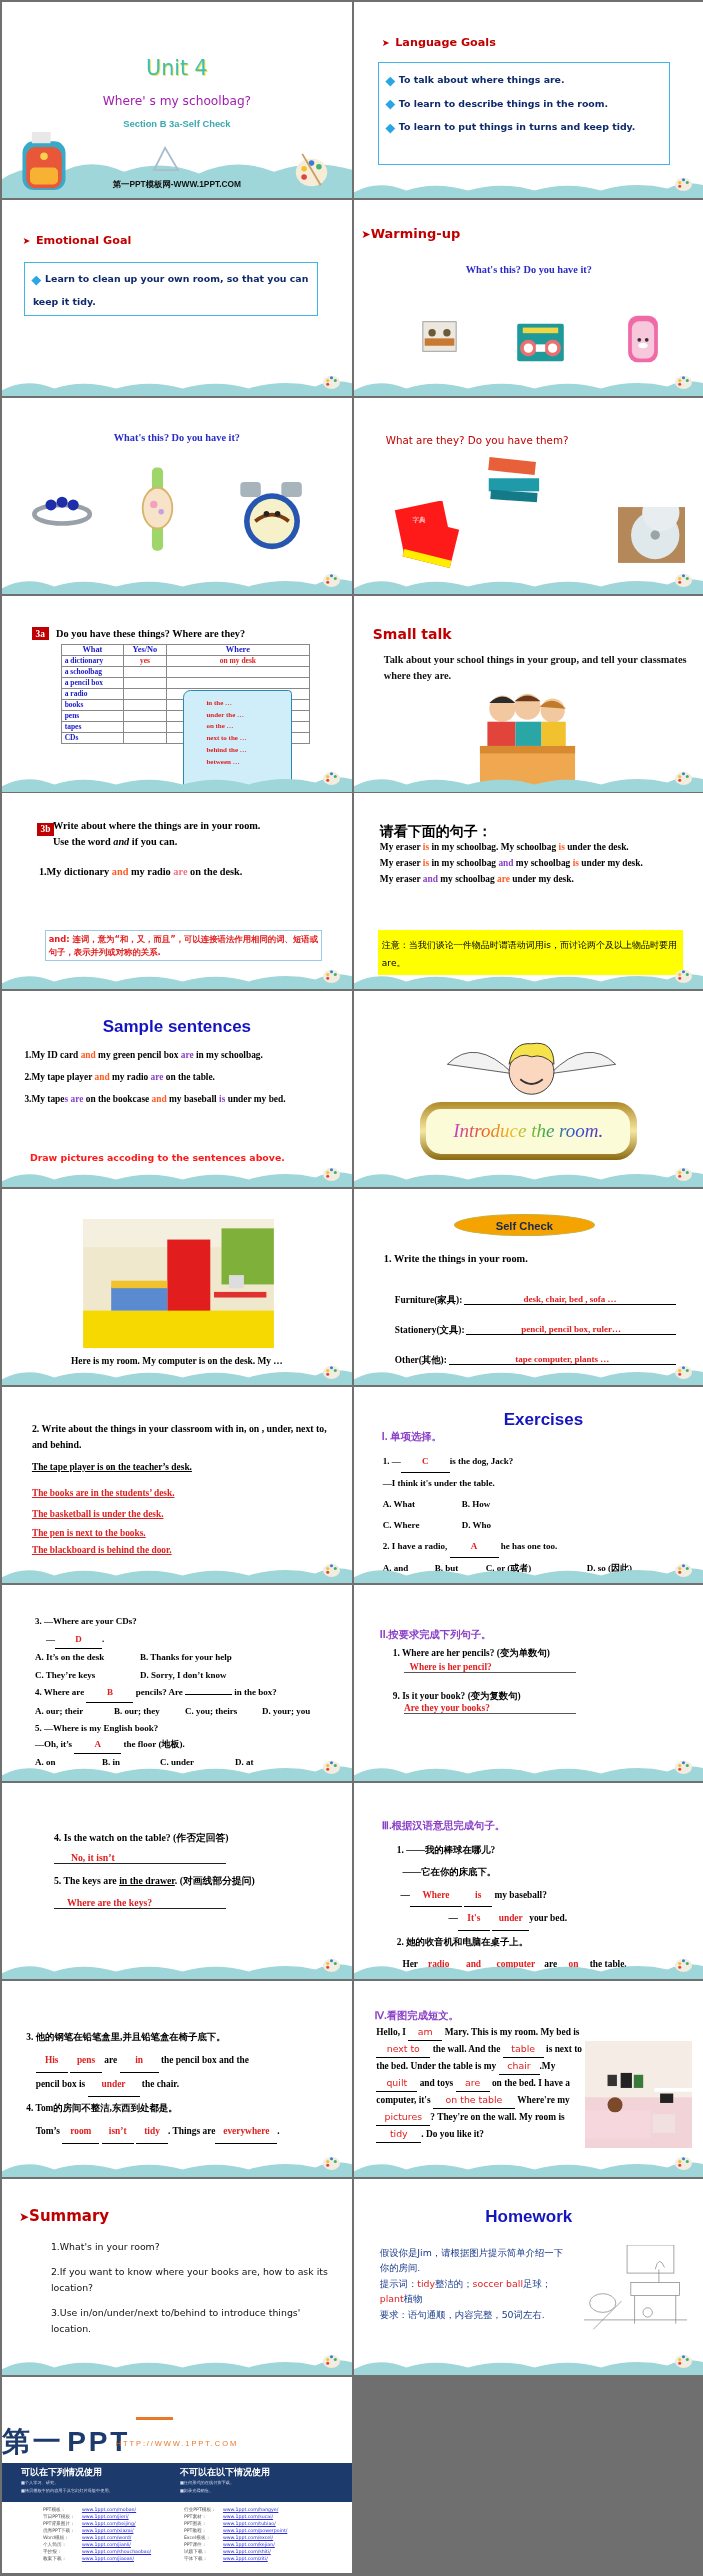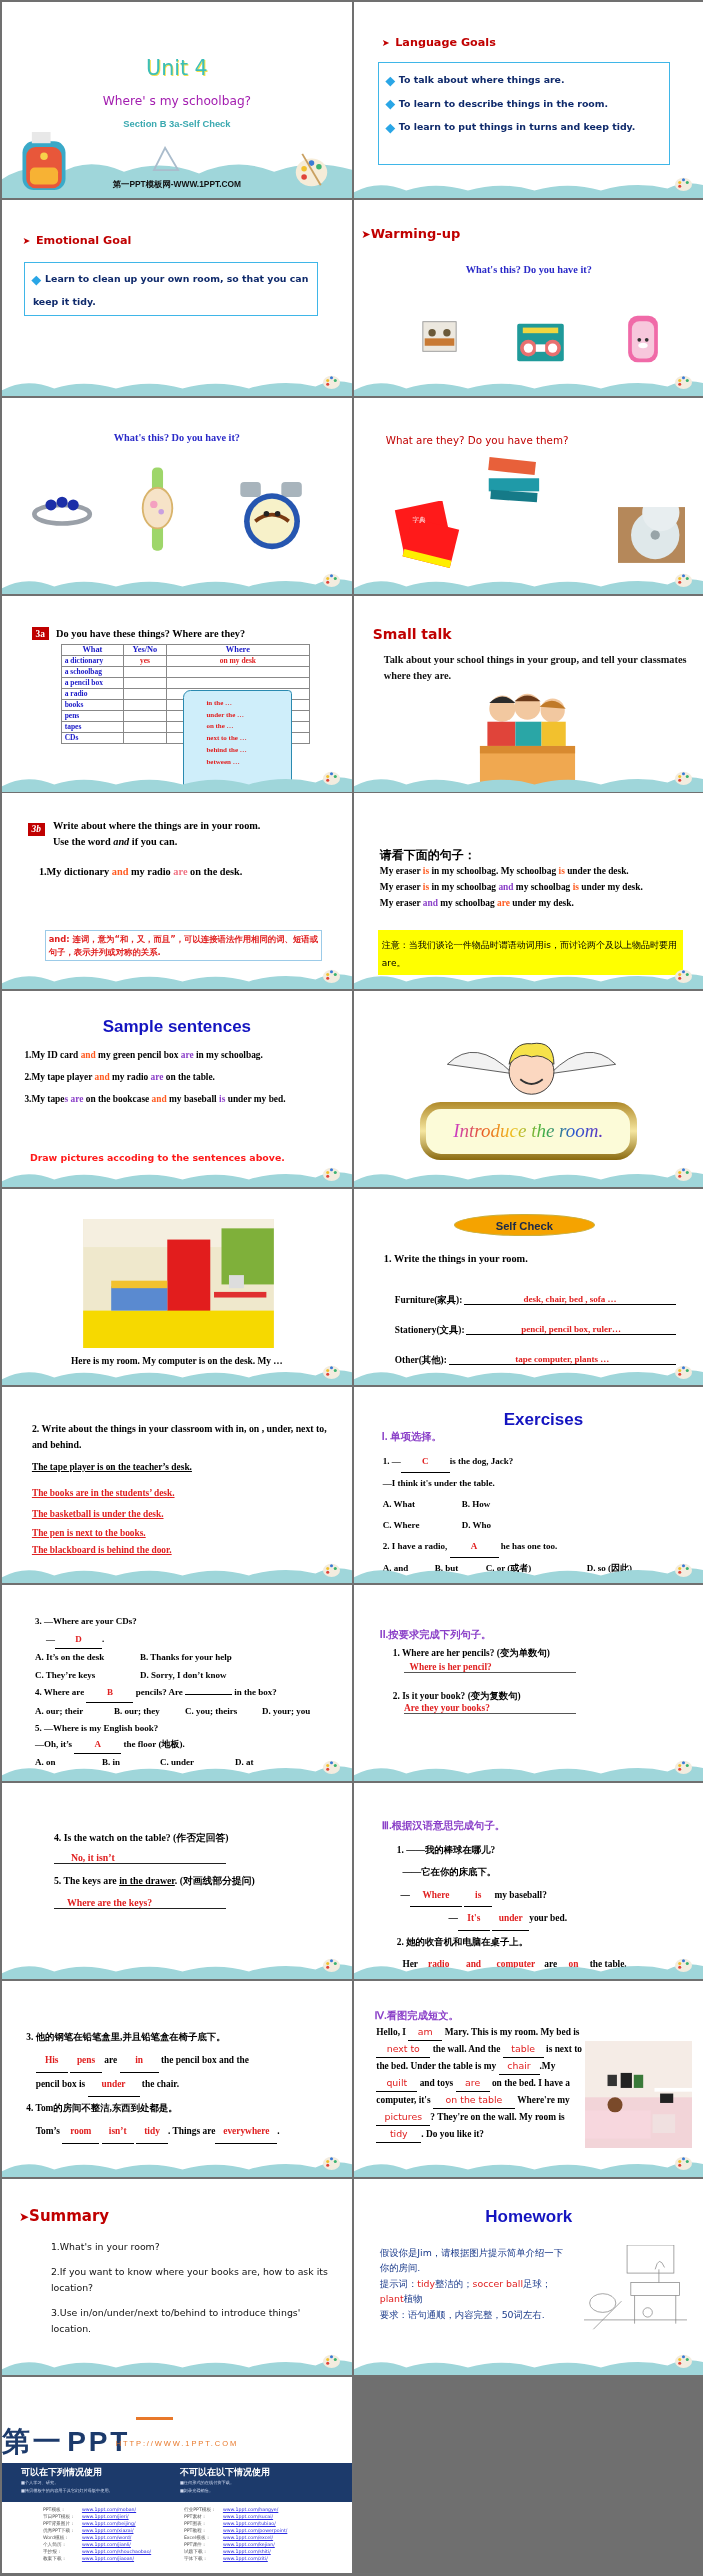--- a/index.html
+++ b/index.html
@@ -302,21 +302,21 @@
     <svg class="palette" viewBox="0 0 20 18">
         <ellipse cx="10" cy="10" rx="9" ry="7" fill="#f3ecdf"></ellipse>
         <circle cx="6" cy="8" r="1.6" fill="#f2c12e"></circle>
         <circle cx="10" cy="5" r="1.6" fill="#3a7bd5"></circle>
         <circle cx="14" cy="8" r="1.6" fill="#3cb371"></circle>
         <circle cx="6" cy="12" r="1.6" fill="#e0443a"></circle>
       </svg>
   </div>
 
   <div class="slide">
-    <div class="abs" style="left:26px;top:26px;font-style:italic;"><span class="badge">3b</span></div>
+    <div class="abs" style="left:35px;top:26px;"><span class="badge">3b</span></div>
     <div class="abs b" style="left:51px;top:24.4px;font-size:10.3px;line-height:16px;">
       <div>Write about where the things are in your room.</div>
       <div><span>Use the word </span><i>and</i><span> if you can.</span></div>
     </div>
     <div class="abs b" style="left:37px;top:69px;width:306px;font-size:10.3px;line-height:19px;">
       <div><span>1.My dictionary </span><span class="orange">and</span><span> my radio </span><span class="pink">are</span><span> on the desk.</span></div>
     </div>
     <div class="abs b" style="left:43px;top:137px;width:277px;border:0.9px solid #9ccbe8;padding:1.9px 2.8px;font-size:8.4px;line-height:12.2px;color:#e02020;font-family:'DejaVu Sans',sans-serif;">and: 连词，意为“和，又，而且”，可以连接语法作用相同的词、短语或句子，表示并列或对称的关系.</div>
     <svg class="clouds" viewBox="0 0 373 20" preserveAspectRatio="none">
         <path d="M0,14 Q25,0 55,12 Q85,2 120,12 Q155,2 190,12 Q225,2 260,12 Q295,2 330,10 Q350,0 373,8 L373,20 L0,20Z" fill="#9fd6da"></path>
@@ -325,21 +325,21 @@
         <ellipse cx="10" cy="10" rx="9" ry="7" fill="#f3ecdf"></ellipse>
         <circle cx="6" cy="8" r="1.6" fill="#f2c12e"></circle>
         <circle cx="10" cy="5" r="1.6" fill="#3a7bd5"></circle>
         <circle cx="14" cy="8" r="1.6" fill="#3cb371"></circle>
         <circle cx="6" cy="12" r="1.6" fill="#e0443a"></circle>
       </svg>
   </div>
 
   <div class="slide">
     <div class="abs b" style="left:26px;top:30px;width:309px;font-size:9.4px;line-height:16px;">
-      <div style="font-family:'DejaVu Sans',sans-serif;font-size:12px;margin-top:24px;">请看下面的句子：</div>
+      <div style="font-family:'DejaVu Sans',sans-serif;font-size:14px;">请看下面的句子：</div>
       <div><span>My eraser </span><span class="orange">is</span><span> in my schoolbag. My schoolbag </span><span class="orange">is</span><span> under the desk.</span></div>
       <div><span>My eraser </span><span class="orange">is</span><span> in my schoolbag </span><span class="purple">and</span><span> my schoolbag </span><span class="orange">is</span><span> under my desk.</span></div>
       <div><span>My eraser </span><span class="purple">and</span><span> my schoolbag </span><span class="orange">are</span><span> under my desk.</span></div>
     </div>
     <div class="abs" style="left:24.4px;top:137px;width:305px;height:45px;background:#ffff00;padding:5.6px 3.7px;font-size:9px;line-height:18px;font-family:'DejaVu Sans',sans-serif;">注意：当我们谈论一件物品时谓语动词用is，而讨论两个及以上物品时要用are。</div>
     <svg class="clouds" viewBox="0 0 373 20" preserveAspectRatio="none">
         <path d="M0,14 Q25,0 55,12 Q85,2 120,12 Q155,2 190,12 Q225,2 260,12 Q295,2 330,10 Q350,0 373,8 L373,20 L0,20Z" fill="#9fd6da"></path>
       </svg>
     <svg class="palette" viewBox="0 0 20 18">
         <ellipse cx="10" cy="10" rx="9" ry="7" fill="#f3ecdf"></ellipse>
@@ -518,21 +518,21 @@
   </div>
 
   <div class="slide">
     <div class="abs sans b" style="left:26px;top:43px;font-size:10.3px;color:#8a3fc8;">II.按要求完成下列句子。</div>
     <div class="abs b" style="left:39px;top:62px;width:300px;font-size:9.4px;">
       <div style="height:43px;">
         <div>1. Where are her pencils? (变为单数句)</div>
         <div style="margin:1.9px 0 0 11.2px;width:172px;border-bottom:0.9px solid #555;padding-left:5.6px;" class="red">Where is her pencil?</div>
       </div>
       <div style="height:39px;">
-        <div>2. Is it your book? (变为复数句)</div>
+        <div>9. Is it your book? (变为复数句)</div>
         <div style="margin:0 0 0 11.2px;width:172px;border-bottom:0.9px solid #555;" class="red">Are they your books?</div>
       </div>
     </div>
     <svg class="clouds" viewBox="0 0 373 20" preserveAspectRatio="none">
         <path d="M0,14 Q25,0 55,12 Q85,2 120,12 Q155,2 190,12 Q225,2 260,12 Q295,2 330,10 Q350,0 373,8 L373,20 L0,20Z" fill="#9fd6da"></path>
       </svg>
     <svg class="palette" viewBox="0 0 20 18">
         <ellipse cx="10" cy="10" rx="9" ry="7" fill="#f3ecdf"></ellipse>
         <circle cx="6" cy="8" r="1.6" fill="#f2c12e"></circle>
         <circle cx="10" cy="5" r="1.6" fill="#3a7bd5"></circle>

